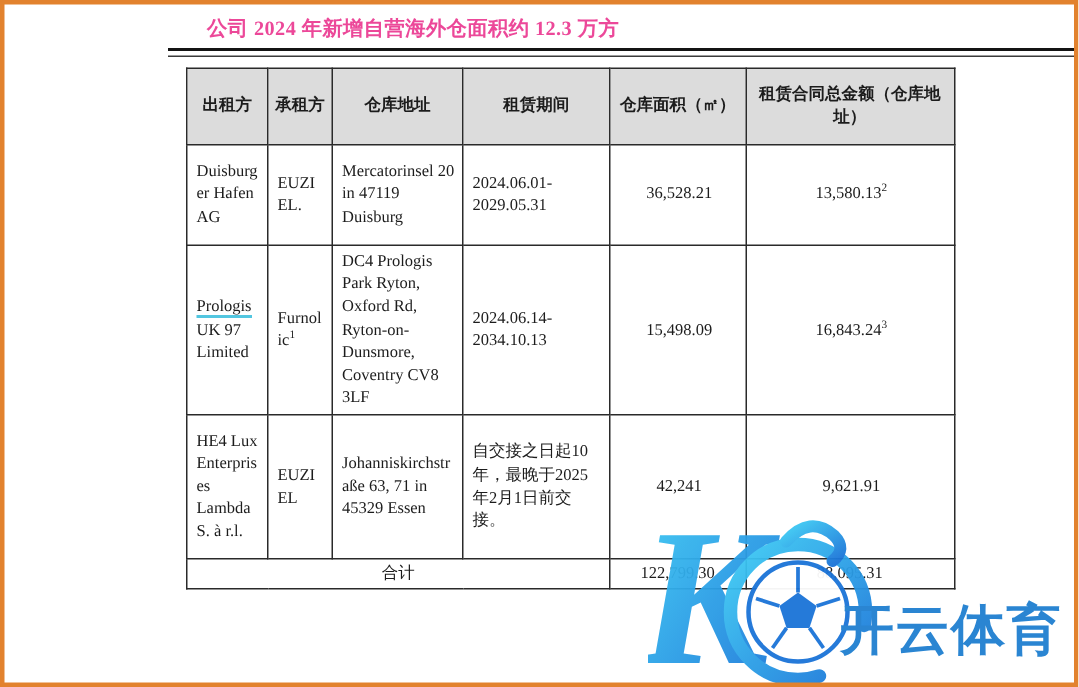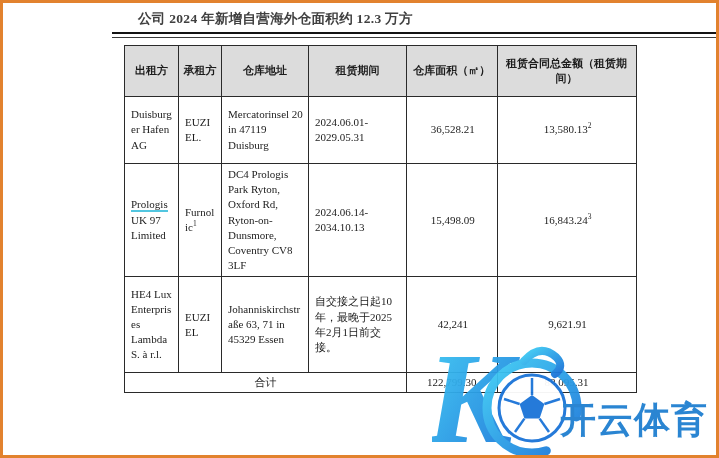--- a/index.html
+++ b/index.html
@@ -4,21 +4,21 @@
 <style>
   :root{
     --accent-orange:#e2822e; --header-gray:#dcdcdc; --border-dark:#2a2a2a;
     --wm-blue:#1f7fd0; --wm-navy:#18295c; --wm-cyan:#38c9f2; --link-cyan:#52c6e0;
   }
   html,body{margin:0;padding:0;}
   body{width:719px;height:458px;background:#fff;overflow:hidden;position:relative;
        font-family:"Liberation Serif","DejaVu Serif",serif;color:#1c1c1c;}
   .frame{position:absolute;inset:0;border:3px solid var(--accent-orange);pointer-events:none;z-index:30;}
   .title{position:absolute;left:138px;top:10px;margin:0;font-size:13.5px;font-weight:bold;
-         letter-spacing:.3px;color:#404040;white-space:nowrap;}
+         letter-spacing:.3px;color:#ec4899;white-space:nowrap;}
   .rule{position:absolute;left:112px;right:3px;top:32px;height:3px;
         border-top:2px solid #141414;border-bottom:1px solid #3a3a3a;}
   table.wh{position:absolute;left:124px;top:45px;border-collapse:collapse;table-layout:fixed;
            font-size:11px;line-height:1.38;}
   table.wh td,table.wh th{border:1.5px solid var(--border-dark);vertical-align:middle;
            padding:3px 4px 3px 6px;overflow:hidden;}
   table.wh th{background:var(--header-gray);font-weight:bold;text-align:center;padding:3px 2px;font-size:11px;}
   td.wrapany{overflow-wrap:anywhere;word-break:break-word;text-align:left;}
   td.num{text-align:center;padding:3px 2px;}
   tr.total td{padding:1px 20px;}
@@ -51,21 +51,21 @@
       <col style="width:73px">
       <col style="width:139px">
   </colgroup>
   <tbody>
       <tr style="height:51px">
     <th>出租方</th>
     <th>承租方</th>
     <th>仓库地址</th>
     <th>租赁期间</th>
     <th>仓库面积（㎡）</th>
-    <th>租赁合同总金额（租赁期间）</th>
+    <th>租赁合同总金额（仓库地址）</th>
   </tr>
 
 
   <tr style="height:67px">
     <td class="wrapany">Duisburger Hafen AG</td>
     <td class="wrapany">EUZI EL.</td>
     <td class="wrapany">Mercatorinsel 20 in 47119 Duisburg</td>
     <td class="wrapany">2024.06.01-2029.05.31</td>
     <td class="num">36,528.21</td>
     <td class="num"><span>13,580.13</span><sup>2</sup></td>

